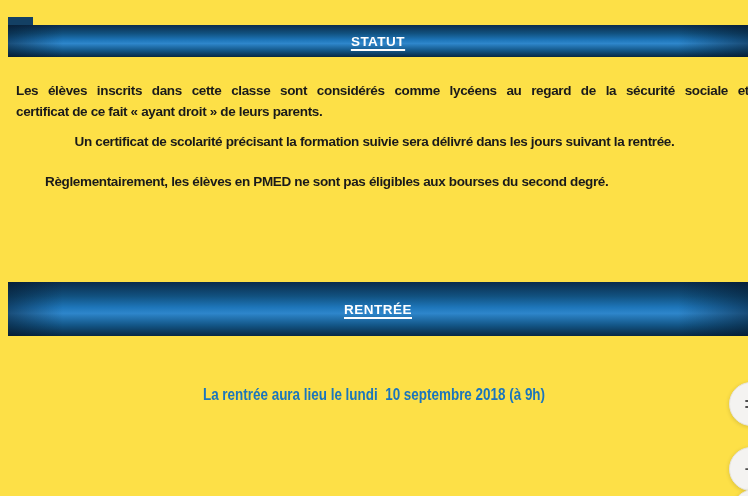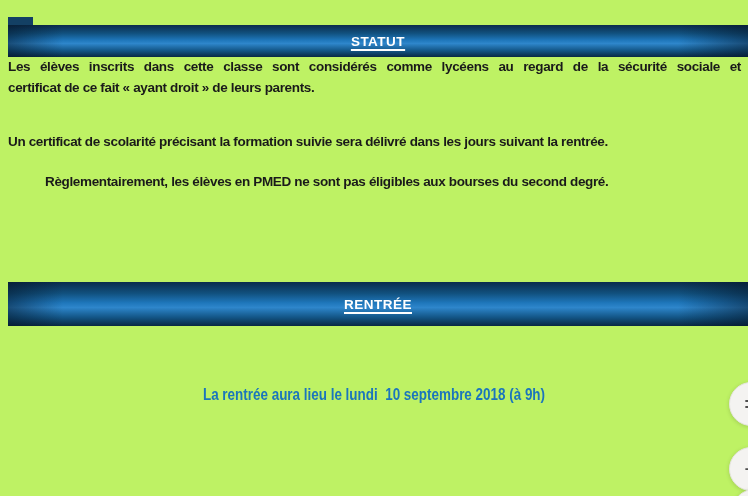--- a/index.html
+++ b/index.html
@@ -1,52 +1,52 @@
 <!DOCTYPE html>
 <html><head>
 <meta charset="utf-8">
 <style>
   html,body{margin:0;padding:0;background:#fff;}
   .screen{
-    position:relative;width:748px;height:496px;overflow:hidden;background:#bef264;
+    position:relative;width:748px;height:496px;overflow:hidden;background:#fde047;
     font-family:"Liberation Sans",sans-serif;
   }
 
   
   .banner-tab{
     position:absolute;left:8px;top:17px;width:25px;height:9px;
     background:#134064;
   }
 
   .banner{
     position:absolute;left:8px;right:0;
     display:flex;align-items:center;justify-content:center;
     background:
       linear-gradient(90deg, rgba(4,20,38,.50) 0px, rgba(4,20,38,0) 55px, rgba(4,20,38,0) calc(100% - 70px), rgba(4,20,38,.50) 100%),
       linear-gradient(180deg, #0b2c4c 0%, #11517f 26%, #1e76ba 47%, #2e86cb 58%, #135687 80%, #092943 100%);
   }
   .banner-statut{top:25px;height:32px;}
-  .banner-rentree{top:282px;height:44px;}
+  .banner-rentree{top:282px;height:54px;}
 
   .banner-label{
     color:#ffffff;font-weight:bold;font-size:13.5px;letter-spacing:.5px;
     text-decoration:underline;text-decoration-thickness:1.5px;text-underline-offset:3px;
   }
 
   .para{
     position:absolute;left:8px;width:733px;
     color:#1a1a1a;font-weight:bold;font-size:13.5px;letter-spacing:-0.35px;
     line-height:21px;
   }
   .para .line-justified{
     text-align:justify;
     text-align-last:justify;
   }
-  .para-1{top:56px;}
-  .para-2{top:131px;white-space:nowrap;}
+  .para-1{top:80px;margin-left:8px;}
+  .para-2{top:131px;white-space:nowrap;text-align:center;}
   .para-3{top:171px;white-space:nowrap;padding-left:37px;}
 
   .date-line{
     position:absolute;left:0;right:0;top:386px;
     text-align:center;color:#1b75bc;font-weight:bold;font-size:16px;
     white-space:pre;
     transform:scaleX(0.84);transform-origin:50% 50%;
   }
 
   .fab{

